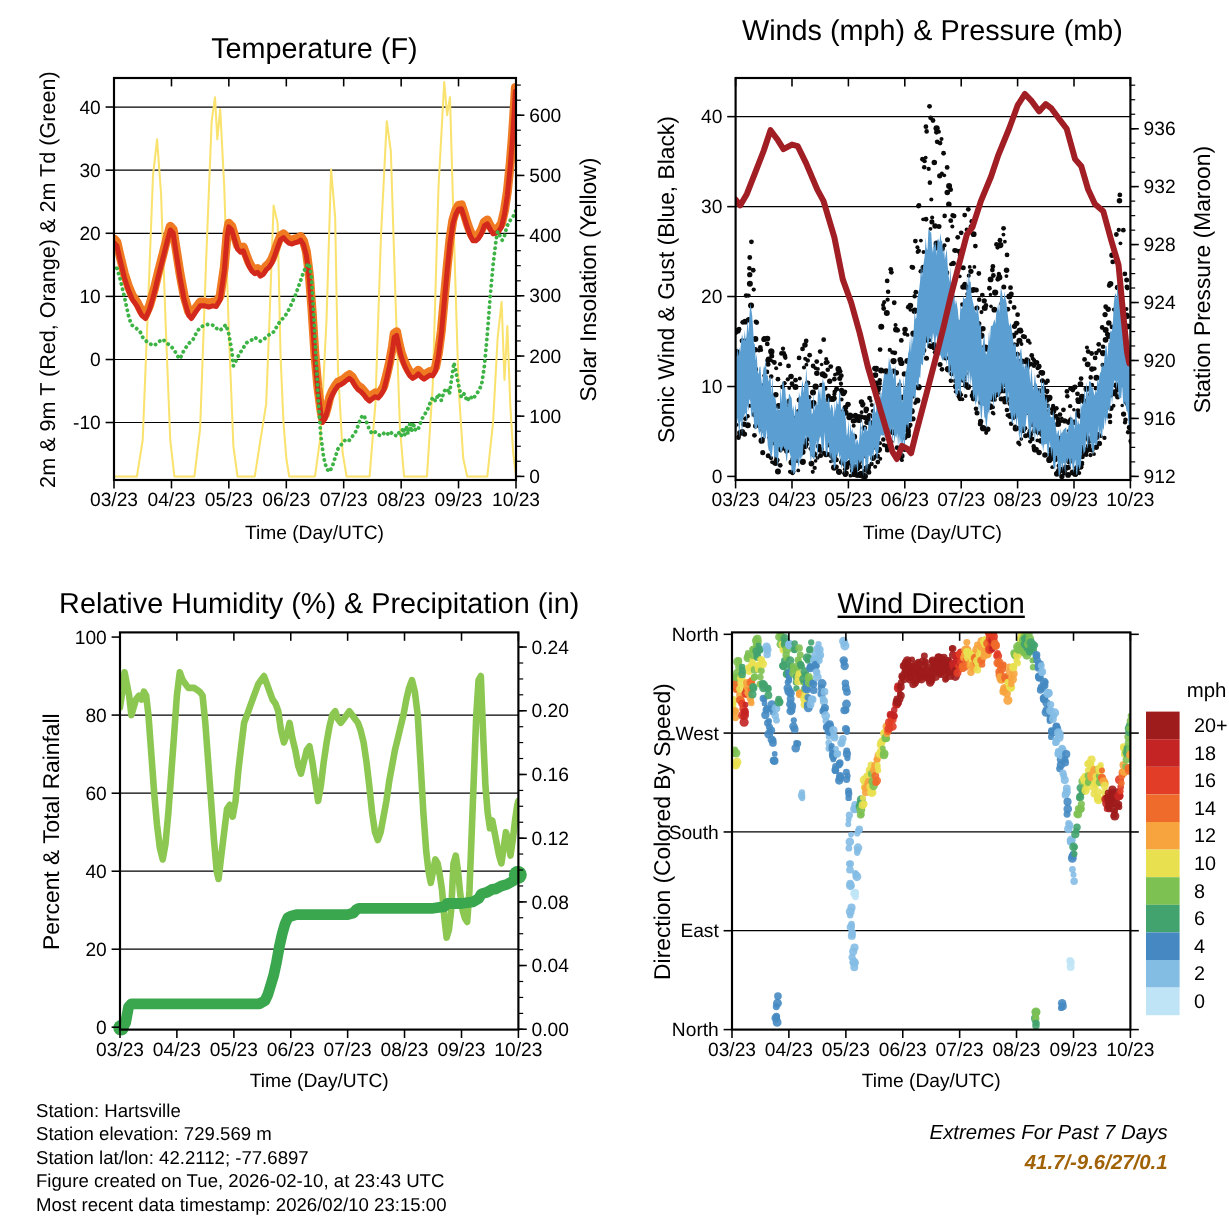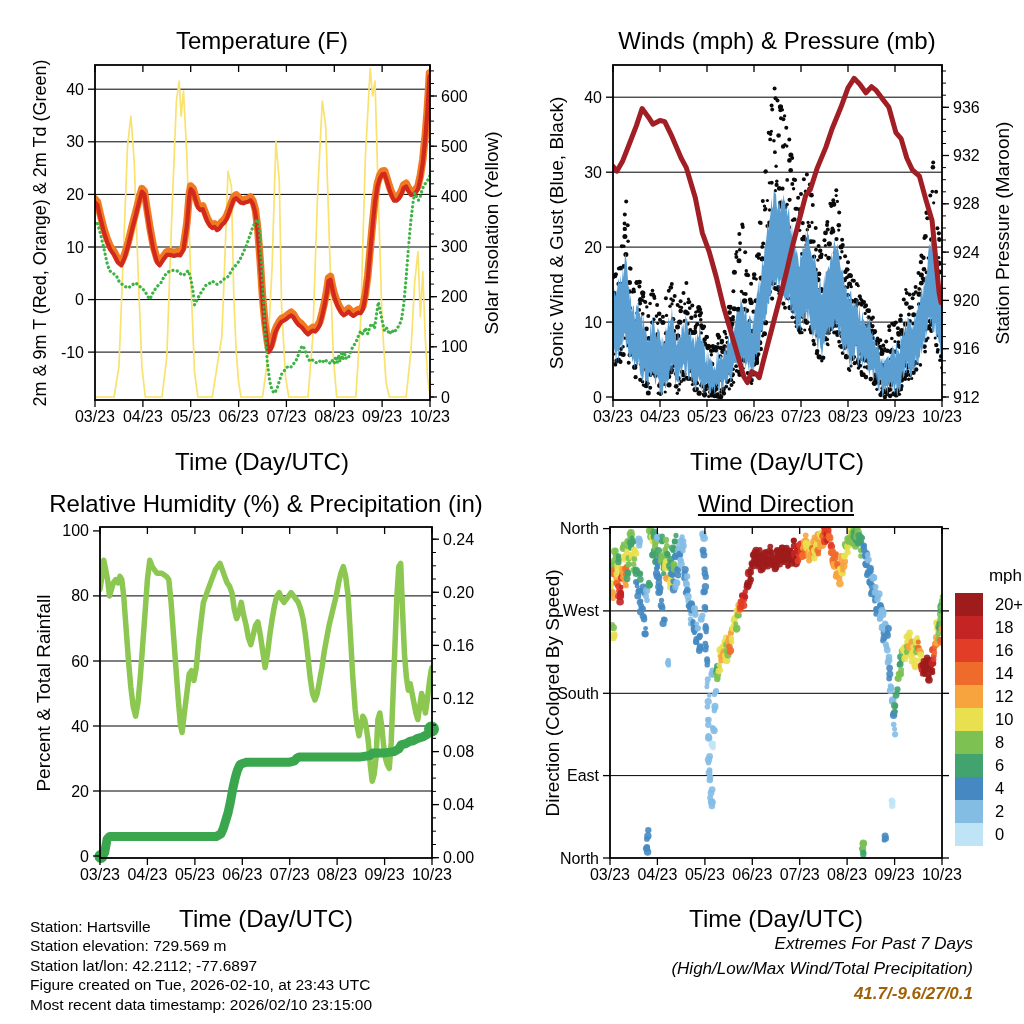--- a/index.html
+++ b/index.html
@@ -4,21 +4,21 @@
 <style>
   html,body{margin:0;padding:0;background:#fff;}
   body{width:1024px;height:1024px;position:relative;overflow:hidden;
        font-family:"Liberation Sans",sans-serif;color:#000;}
   svg{position:absolute;overflow:visible;}
   svg text{font-family:"Liberation Sans",sans-serif;fill:#000;}
   .chart-title{position:absolute;font-size:24px;font-weight:400;text-align:center;white-space:nowrap;}
   .rotlab{position:absolute;font-size:19px;text-align:center;white-space:nowrap;
           transform:rotate(-90deg);transform-origin:center center;width:360px;height:24px;line-height:24px;}
   .rotlab.small{font-size:18px;}
-  .xaxis-title{position:absolute;font-size:24px;text-align:center;width:340px;white-space:nowrap;margin-top:12px;}
+  .xaxis-title{position:absolute;font-size:16px;text-align:center;width:340px;white-space:nowrap;}
   .legend-title{position:absolute;font-size:17px;text-align:right;width:67px;}
   .footer{position:absolute;left:30px;top:917px;font-size:15.5px;line-height:19.4px;}
   .extremes{position:absolute;right:51px;top:931px;font-size:17px;line-height:25px;text-align:right;font-style:italic;}
   .extremes .vals{font-weight:bold;}
 </style>
 </head>
 <body>
 
 <section>
   <div class="chart-title" style="left:92px;top:27px;width:340px;">Temperature (F)</div>
@@ -129,21 +129,21 @@
         <line x1="430" x2="434" y1="121.1" y2="121.1" stroke="#000" stroke-width="1"></line>
         <line x1="430" x2="434" y1="108.5" y2="108.5" stroke="#000" stroke-width="1"></line>
         <line x1="430" x2="434" y1="96.0" y2="96.0" stroke="#000" stroke-width="1"></line>
         <line x1="430" x2="434" y1="83.5" y2="83.5" stroke="#000" stroke-width="1"></line>
         <line x1="430" x2="434" y1="70.9" y2="70.9" stroke="#000" stroke-width="1"></line>
       </g>
     </svg>
 </section>
 
 <section>
-  <div class="chart-title" style="left:607px;top:27px;width:340px;">Winds (mph) &amp; Pressure (mb)</div>
+  <div class="chart-title" style="left:607px;top:12px;width:340px;">Winds (mph) &amp; Pressure (mb)</div>
   <div class="rotlab" style="left:377px;top:221px;">Sonic Wind &amp; Gust (Blue, Black)</div>
   <div class="rotlab" style="left:823px;top:221px;">Station Pressure (Maroon)</div>
   <div class="xaxis-title" style="left:607px;top:436px;">Time (Day/UTC)</div>
   <svg id="svg-winds" style="left:512px;top:0;" width="512" height="470">
       <defs>
         <clipPath id="cp-winds">
           <rect x="101" y="65" width="329" height="335"></rect>
         </clipPath>
       </defs>
       <g>
@@ -2645,15 +2645,14 @@
 <div class="footer">
   <div>Station: Hartsville</div>
   <div>Station elevation: 729.569 m</div>
   <div>Station lat/lon: 42.2112; -77.6897</div>
   <div>Figure created on Tue, 2026-02-10, at 23:43 UTC</div>
   <div>Most recent data timestamp: 2026/02/10 23:15:00</div>
 </div>
 
 <div class="extremes">
   <div>Extremes For Past 7 Days</div>
-  <div>(High/Low/Max Wind/Total Precipitation)</div>
   <div class="vals" id="extremes-vals" style="color: #a16207;">41.7/-9.6/27/0.1</div>
 </div>
 
 </body></html>

